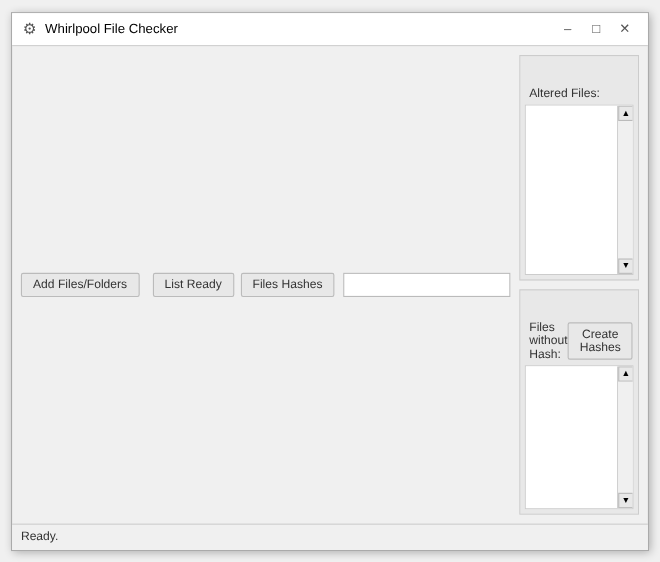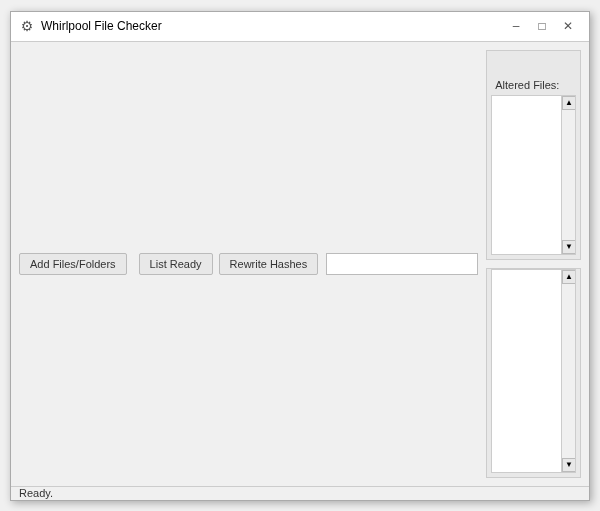--- a/index.html
+++ b/index.html
@@ -185,21 +185,21 @@
       font-size: 8px;
       flex-shrink: 0;
     }
 
     .scrollbar-track {
       flex: 1;
       background: #f0f0f0;
     }
 
     .status-bar {
-      height: 14px;
+      height: 24px;
       display: flex;
       align-items: center;
       padding: 0 8px;
       border-top: 1px solid #ccc;
       background: #f0f0f0;
       flex-shrink: 0;
     }
 
     .status-text {
       font-size: 11px;
@@ -234,21 +234,21 @@
       <button class="title-bar-btn close">✕</button>
     </div>
   </div>
 
   <div class="content">
 
     <div class="toolbar">
       <button class="btn">Add Files/Folders</button>
       <div class="spacer"></div>
       <button class="btn">List Ready</button>
-      <button class="btn">Rewrite Hashes</button>
+      <button class="btn">Files Hashes</button>
     </div>
 
     <div class="input-row">
       <input type="text" class="path-input" placeholder="" style="">
     </div>
 
     <div class="sections-container">
 
       <div class="section">
         <div class="section-header">
@@ -258,20 +258,24 @@
           <textarea class="text-area" readonly="" style=""></textarea>
           <div class="scrollbar-v">
             <div class="scrollbar-btn">▲</div>
             <div class="scrollbar-track"></div>
             <div class="scrollbar-btn">▼</div>
           </div>
         </div>
       </div>
 
       <div class="section">
+        <div class="section-header">
+          <span class="section-label">Files without Hash:</span>
+          <button class="btn">Create Hashes</button>
+        </div>
         <div class="text-area-wrapper">
           <textarea class="text-area" readonly="" style=""></textarea>
           <div class="scrollbar-v">
             <div class="scrollbar-btn">▲</div>
             <div class="scrollbar-track"></div>
             <div class="scrollbar-btn">▼</div>
           </div>
         </div>
       </div>
 

